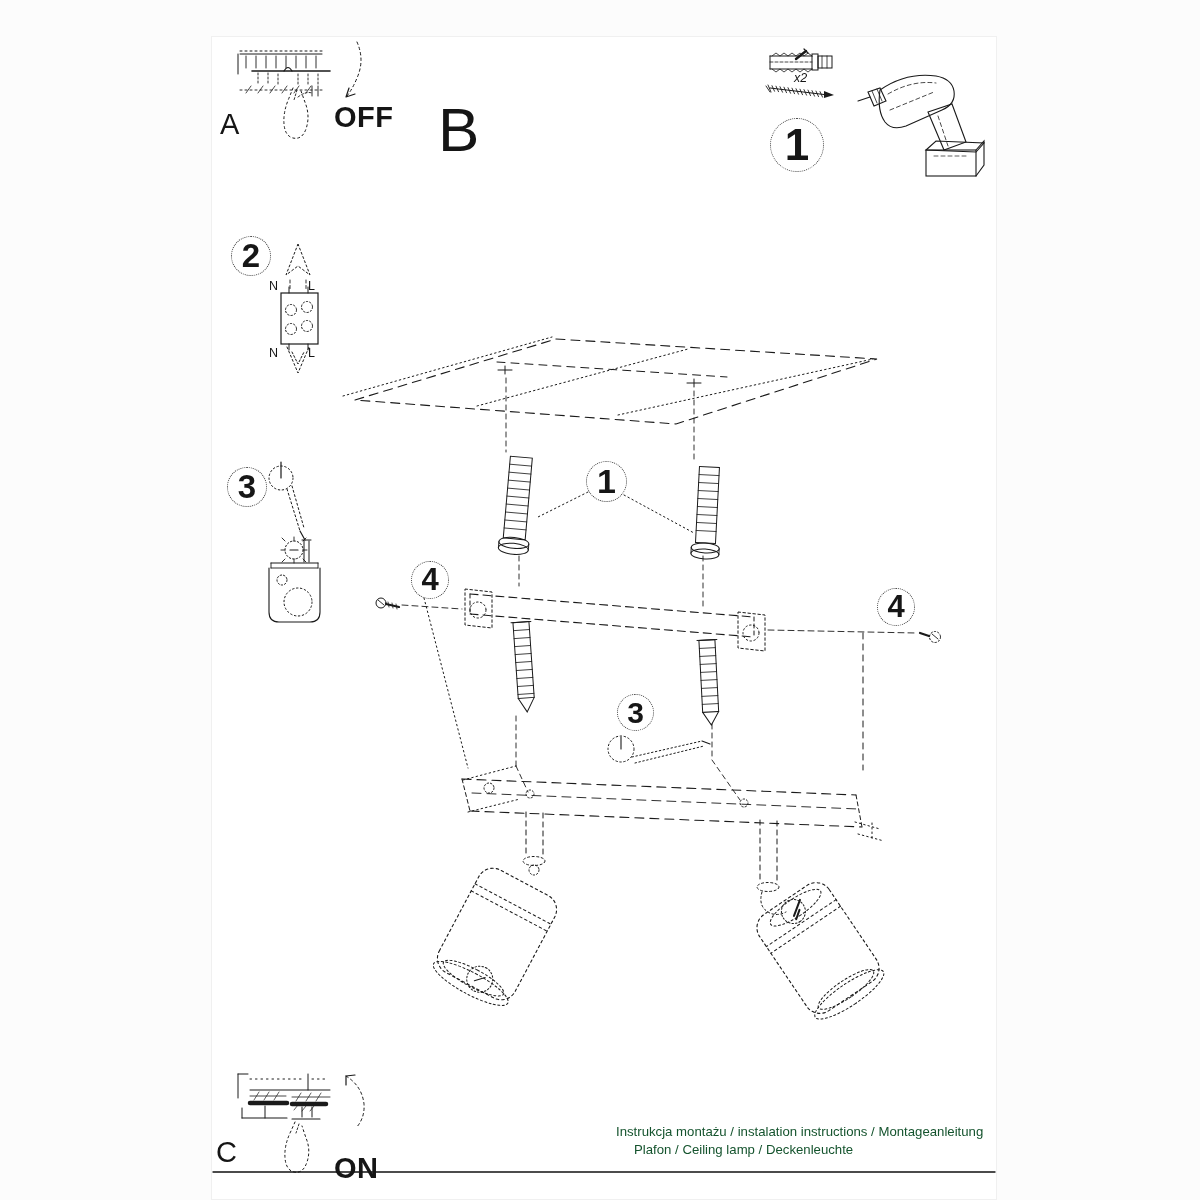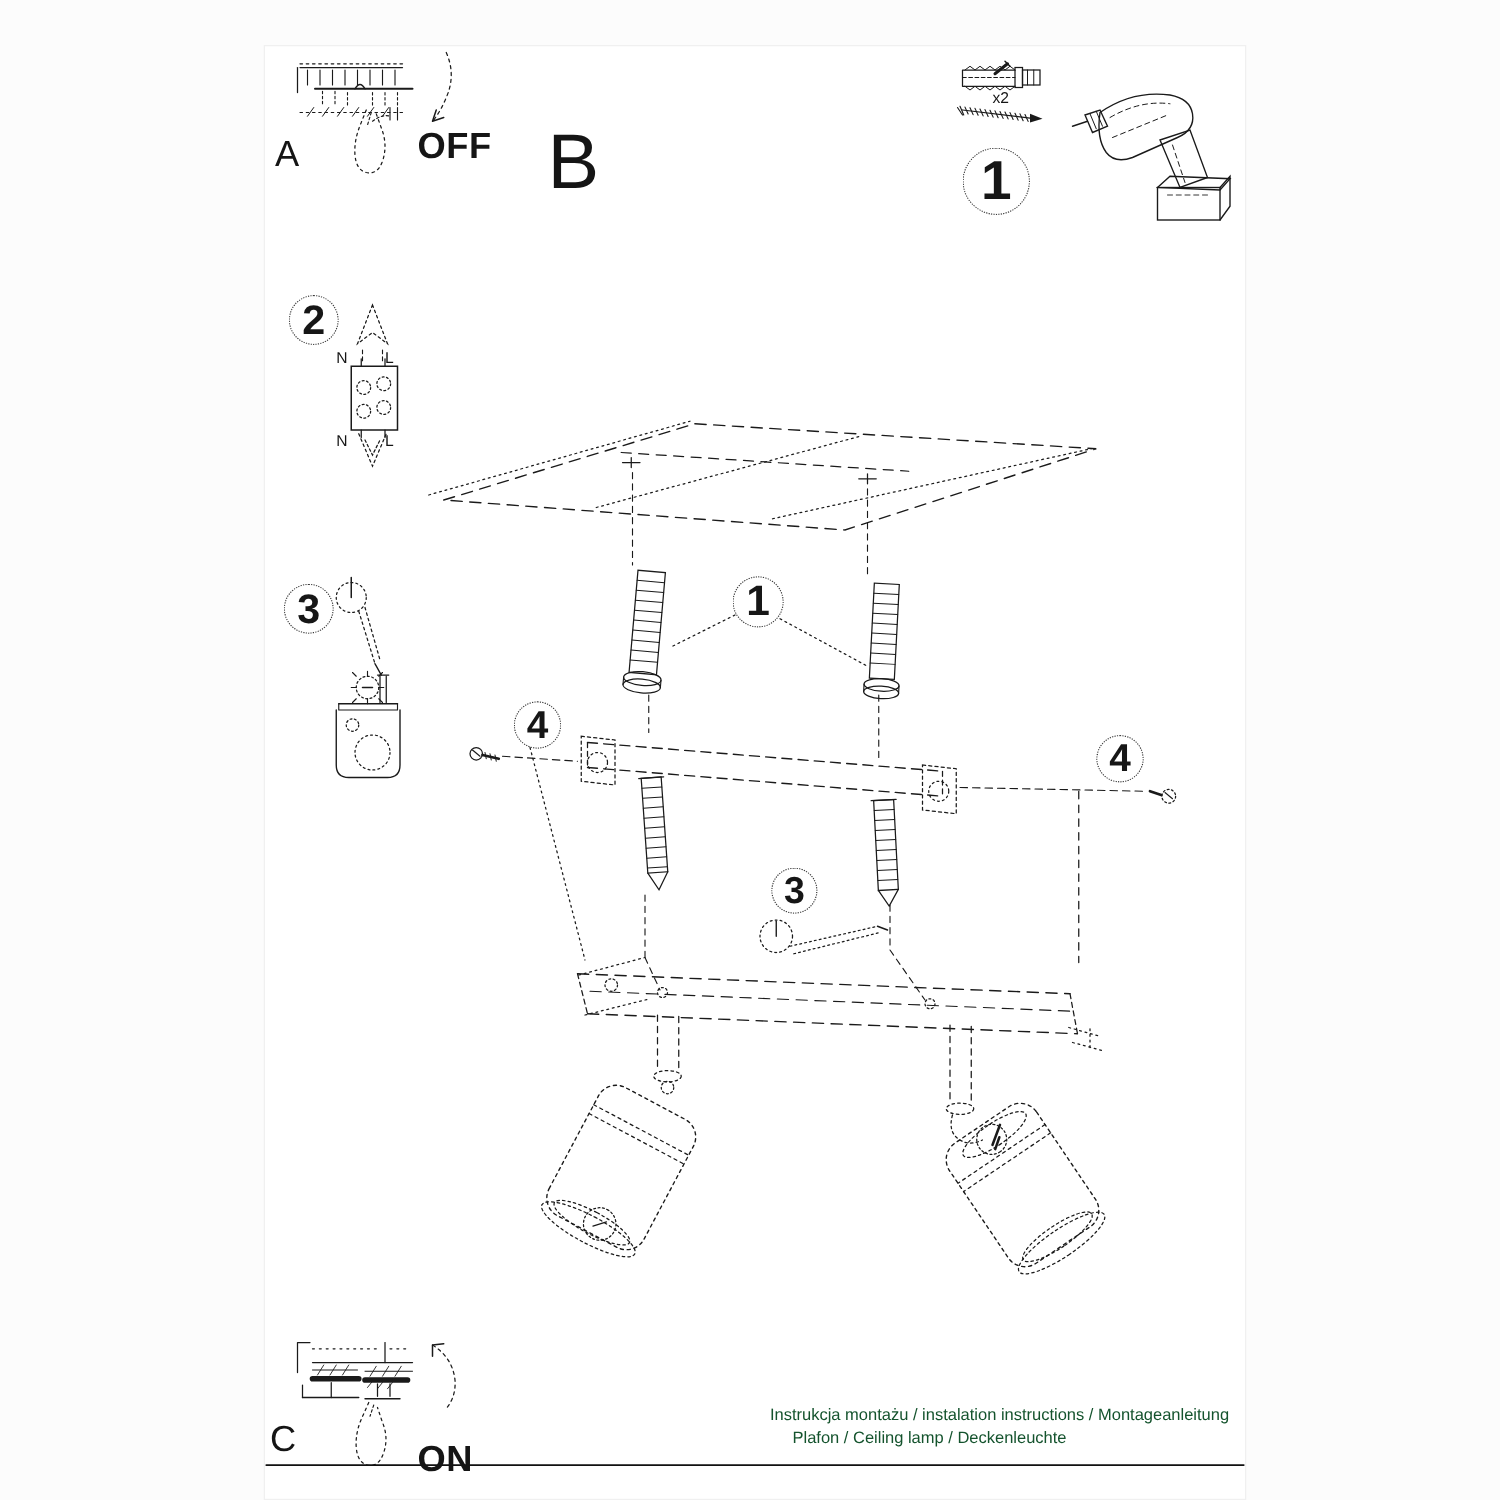--- a/index.html
+++ b/index.html
@@ -250,21 +250,21 @@
   </g>
 
   <path d="M213 1172 H995" stroke="#111" stroke-width="1.4"></path>
 </svg>
 
 <div class="lbl letter" style="left:220px;top:108px;">A</div>
 <div class="lbl state" style="left:334px;top:101px;">OFF</div>
 <div class="lbl big-letter" style="left:438px;top:94px;">B</div>
 <div class="lbl letter" style="left:216px;top:1136px;">C</div>
 <div class="lbl state" style="left:334px;top:1152px;">ON</div>
-<div class="lbl small" style="left:794px;top:71px;">x2</div>
+<div class="lbl small" style="left:794px;top:71px;font-style:italic;">x2</div>
 
 <div class="lbl small" style="left:269px;top:279px;">N</div>
 <div class="lbl small" style="left:308px;top:279px;">L</div>
 <div class="lbl small" style="left:269px;top:346px;">N</div>
 <div class="lbl small" style="left:308px;top:346px;">L</div>
 
 <div class="circ" style="left:770px;top:118px;width:54px;height:54px;font-size:44px;">1</div>
 <div class="circ" style="left:231px;top:236px;width:40px;height:40px;font-size:33px;">2</div>
 <div class="circ" style="left:227px;top:467px;width:40px;height:40px;font-size:33px;">3</div>
 <div class="circ" style="left:586px;top:461px;width:41px;height:41px;font-size:34px;">1</div>

